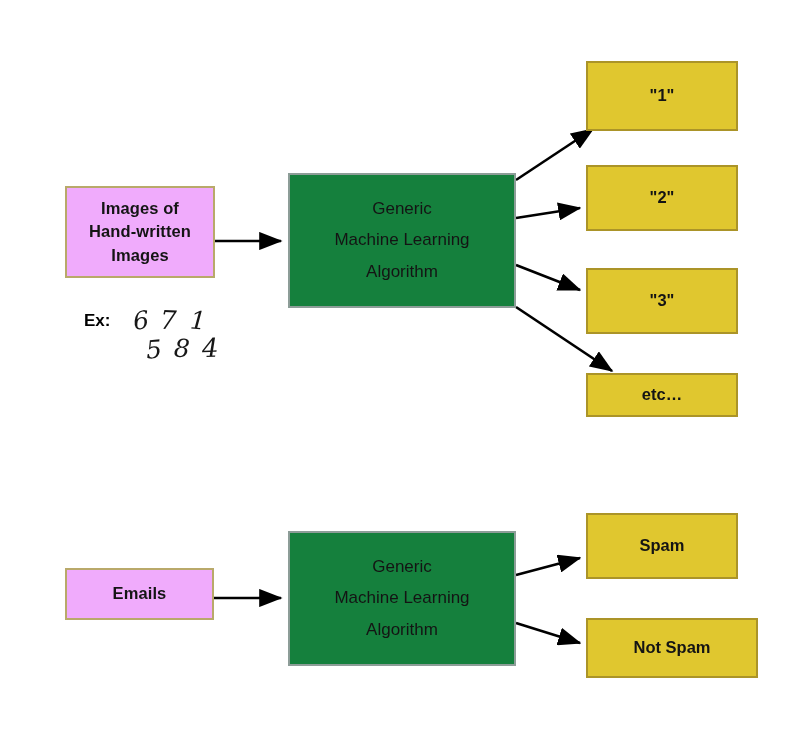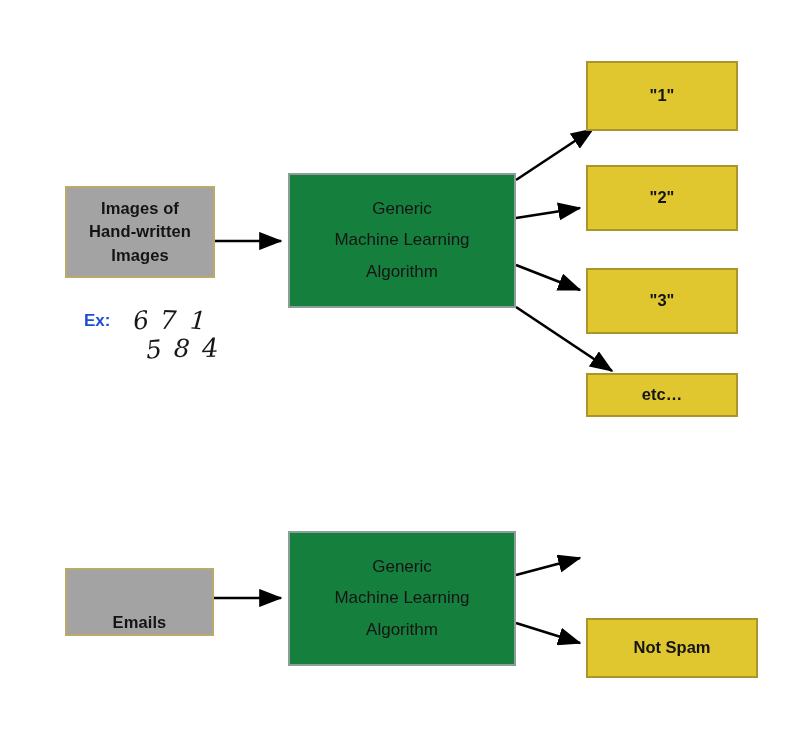--- a/index.html
+++ b/index.html
@@ -25,21 +25,21 @@
     box-sizing: border-box;
     display: flex;
     flex-direction: column;
     align-items: center;
     justify-content: center;
     text-align: center;
     color: #141414;
     line-height: 1.42;
   }
   .node-input {
-    background: #a3a3a3;
+    background: #f0abfc;
     border: 2px solid #b9a96a;
     font-size: 16.5px;
     font-weight: 600;
     letter-spacing: .1px;
   }
   .node-process {
     background: #15803d;
     border: 2px solid #8d9d98;
     font-size: 17px;
     font-weight: 500;
@@ -57,21 +57,21 @@
     position: absolute;
     left: 0; top: 0;
     width: 800px;
     height: 743px;
     pointer-events: none;
   }
   .example-label {
     position: absolute;
     font-size: 17px;
     font-weight: 600;
-    color: #1d4ed8;
+    color: #000000;
   }
   .digit-sheet {
     position: absolute;
   }
   .digit {
     position: absolute;
     font-family: "DejaVu Serif", serif;
     font-style: italic;
     color: #171717;
     line-height: 1;
@@ -131,27 +131,30 @@
   <div class="node node-output" style="left:586px; top:165px; width:152px; height:66px;">
     <span>"2"</span>
   </div>
   <div class="node node-output" style="left:586px; top:268px; width:152px; height:66px;">
     <span>"3"</span>
   </div>
   <div class="node node-output" style="left:586px; top:373px; width:152px; height:44px;">
     <span>etc…</span>
   </div>
 
-  <div class="node node-input" style="left:65px; top:568px; width:149px; height:68px;justify-content:flex-end;">
+  <div class="node node-input" style="left:65px; top:568px; width:149px; height:52px;">
     <span class="ln">Emails</span>
   </div>
 
   <div class="node node-process" style="left:288px; top:531px; width:228px; height:135px;">
     <span class="ln">Generic</span>
     <span class="ln">Machine Learning</span>
     <span class="ln">Algorithm</span>
   </div>
 
+  <div class="node node-output" style="left:586px; top:513px; width:152px; height:66px;">
+    <span>Spam</span>
+  </div>
   <div class="node node-output" style="left:586px; top:618px; width:172px; height:60px;">
     <span>Not Spam</span>
   </div>
 
 </div>
 
 </body></html>

